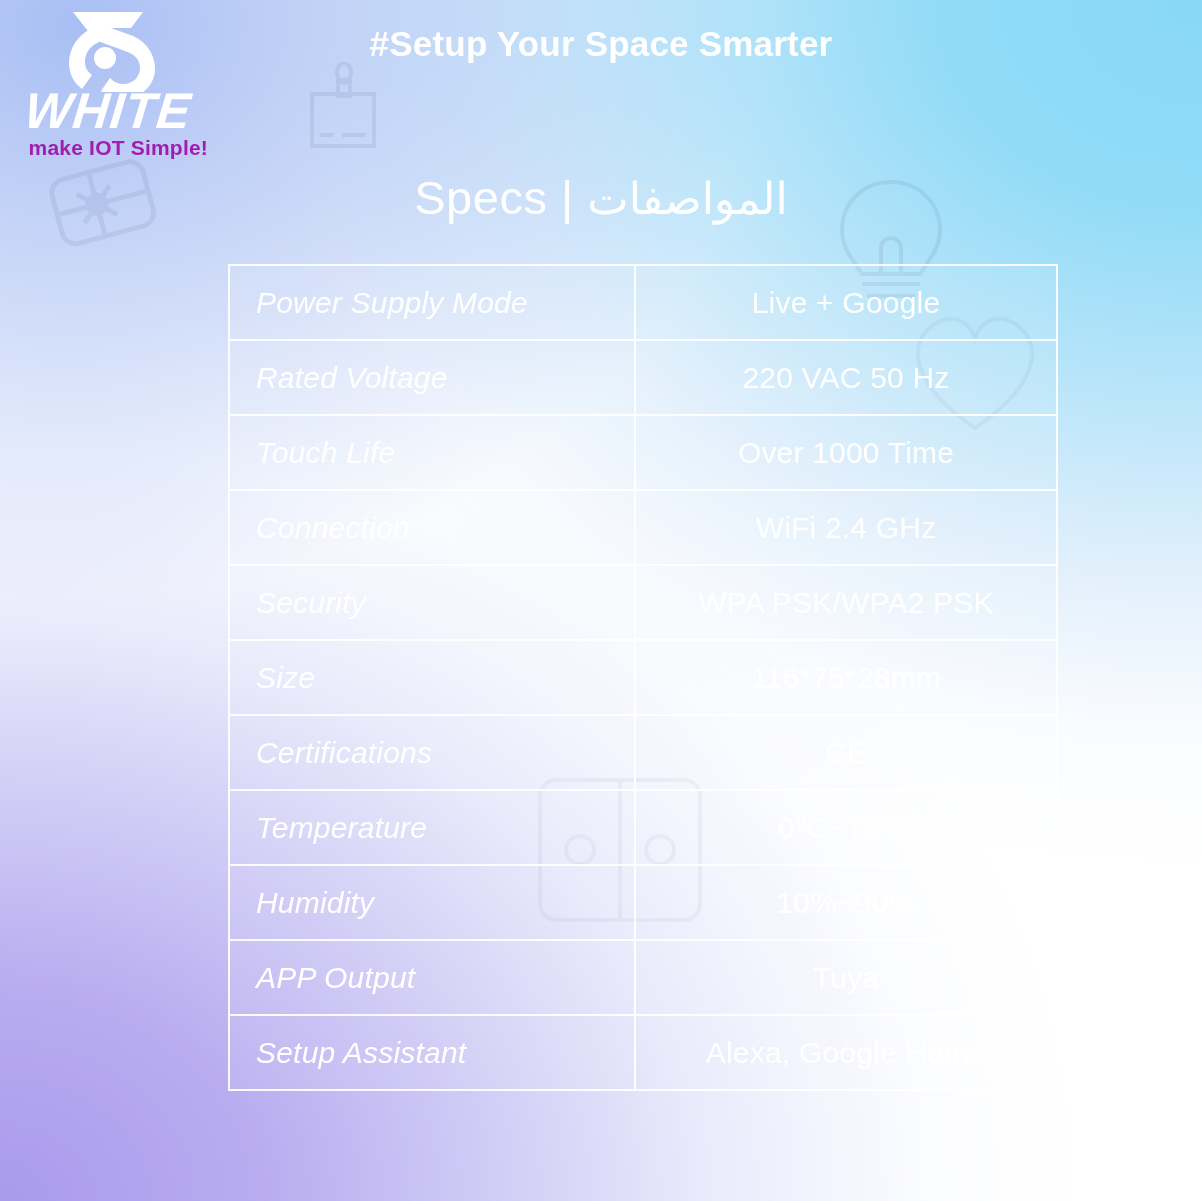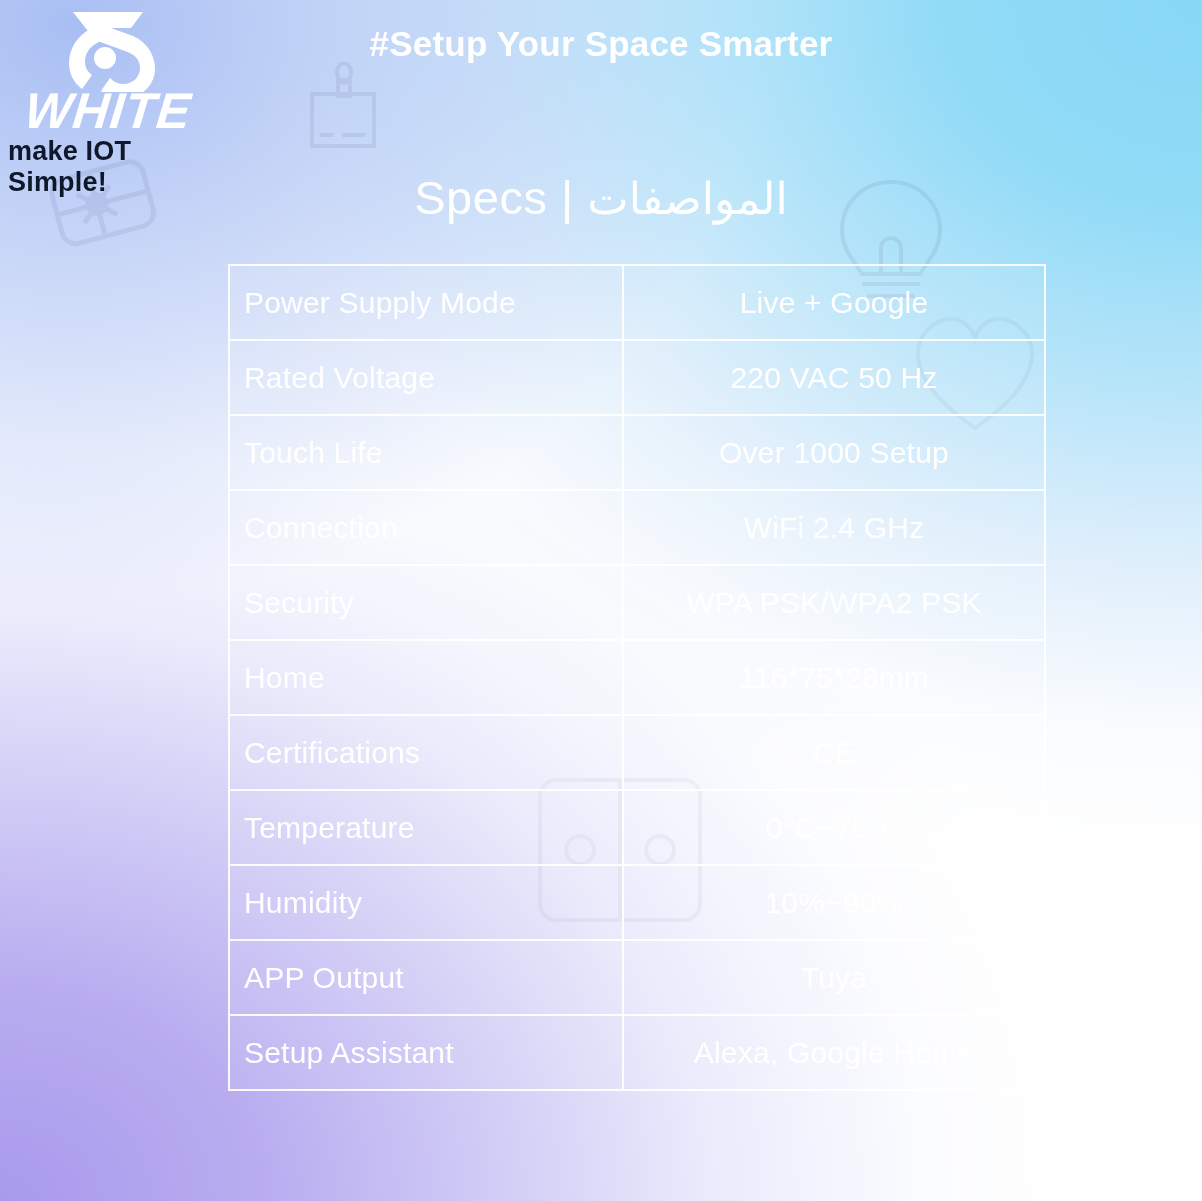--- a/index.html
+++ b/index.html
@@ -99,24 +99,24 @@
     font-weight: 800;
     letter-spacing: 1px;
     line-height: 0.92;
     font-style: italic;
     color: #ffffff;
     margin-top: -4px;
     transform: skewX(-6deg);
   }
   .logo-sub {
     display: block;
-    text-align: left;
-    font-size: 27px;
+    text-align: right;
+    font-size: 21px;
     font-weight: 700;
-    color: #0f172a;
+    color: #a21caf;
     margin-top: 2px;
     letter-spacing: 0.2px;
   }
 
   
   .tagline {
     position: absolute;
     left: 0;
     right: 0;
     top: 24px;
@@ -161,21 +161,22 @@
     font-size: 30px;
     font-weight: 400;
     background: rgba(255,255,255,0.085);
     vertical-align: middle;
     padding: 0 14px;
     letter-spacing: 0.2px;
   }
   .spec-table td.k {
     width: 364px;
     text-align: left;
-    padding-left: 14px;
+    padding-left: 26px;
+    font-style: italic;
   }
   .spec-table td.v {
     width: 392px;
     text-align: center;
   }
 </style>
 </head>
 <body>
 
 <div class="poster">
@@ -264,32 +265,32 @@
         <tr>
           <td class="k">Power Supply Mode</td>
           <td class="v">Live + Google</td>
         </tr>
         <tr>
           <td class="k">Rated Voltage</td>
           <td class="v">220 VAC 50 Hz</td>
         </tr>
         <tr>
           <td class="k">Touch Life</td>
-          <td class="v">Over 1000 Setup</td>
+          <td class="v">Over 1000 Time</td>
         </tr>
         <tr>
           <td class="k">Connection</td>
           <td class="v">WiFi 2.4 GHz</td>
         </tr>
         <tr>
           <td class="k">Security</td>
           <td class="v">WPA PSK/WPA2 PSK</td>
         </tr>
         <tr>
-          <td class="k">Home</td>
+          <td class="k">Size</td>
           <td class="v">116*75*28mm</td>
         </tr>
         <tr>
           <td class="k">Certifications</td>
           <td class="v">CE</td>
         </tr>
         <tr>
           <td class="k">Temperature</td>
           <td class="v">0°C~75°C</td>
         </tr>

